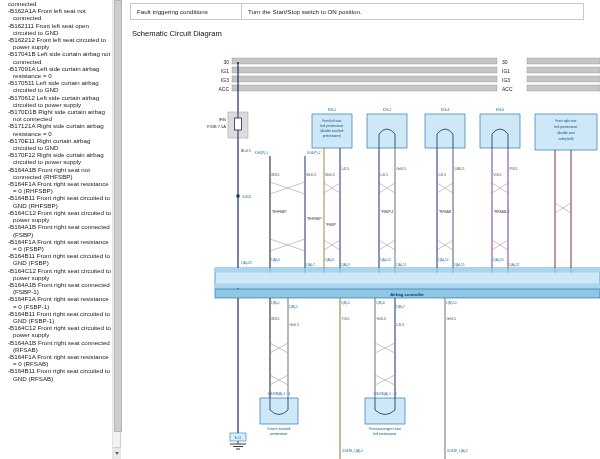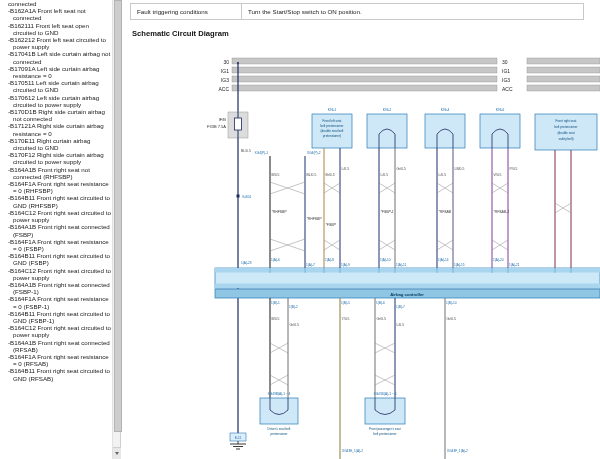--- a/index.html
+++ b/index.html
@@ -19,21 +19,21 @@
             border:1px solid #b3b3b3}
   .sb-btn{position:absolute;left:0;bottom:0;width:8px;height:11px;background:#e8e8e8;border-top:1px solid #cfcfcf}
   .sb-btn .tri{position:absolute;left:1.5px;top:4px;width:0;height:0;
                border-left:2.5px solid transparent;border-right:2.5px solid transparent;border-top:3.5px solid #666}
 
   
   .cond-table{position:absolute;left:130px;top:3px;width:454px;border-collapse:collapse;
               font-size:6.2px;color:#222}
   .cond-table td{border:1px solid #c9c9c9;padding:4px 6px;vertical-align:top}
   .cond-table td.k{width:98px}
-  .heading{position:absolute;left:132px;top:29px;font-size:7.6px;font-weight:bold;color:#111}
+  .heading{position:absolute;left:132px;top:29px;font-size:7.6px;font-weight:normal;color:#111}
 
   svg.schem{position:absolute;left:175px;top:48px}
   svg text{font-family:"Liberation Sans",sans-serif}
   .busL{font-size:5px;fill:#222}
   .tblue{font-size:3.2px;fill:#1668a8}
   .twire{font-size:3.4px;fill:#444}
   .tfuse{font-size:4px;fill:#333}
   .tcomp{font-size:3.1px;fill:#0b4f7e}
   .ttag{font-size:3.4px;fill:#333;font-style:italic}
   .ttitle{font-size:4.2px;fill:#083d61;font-weight:bold}

